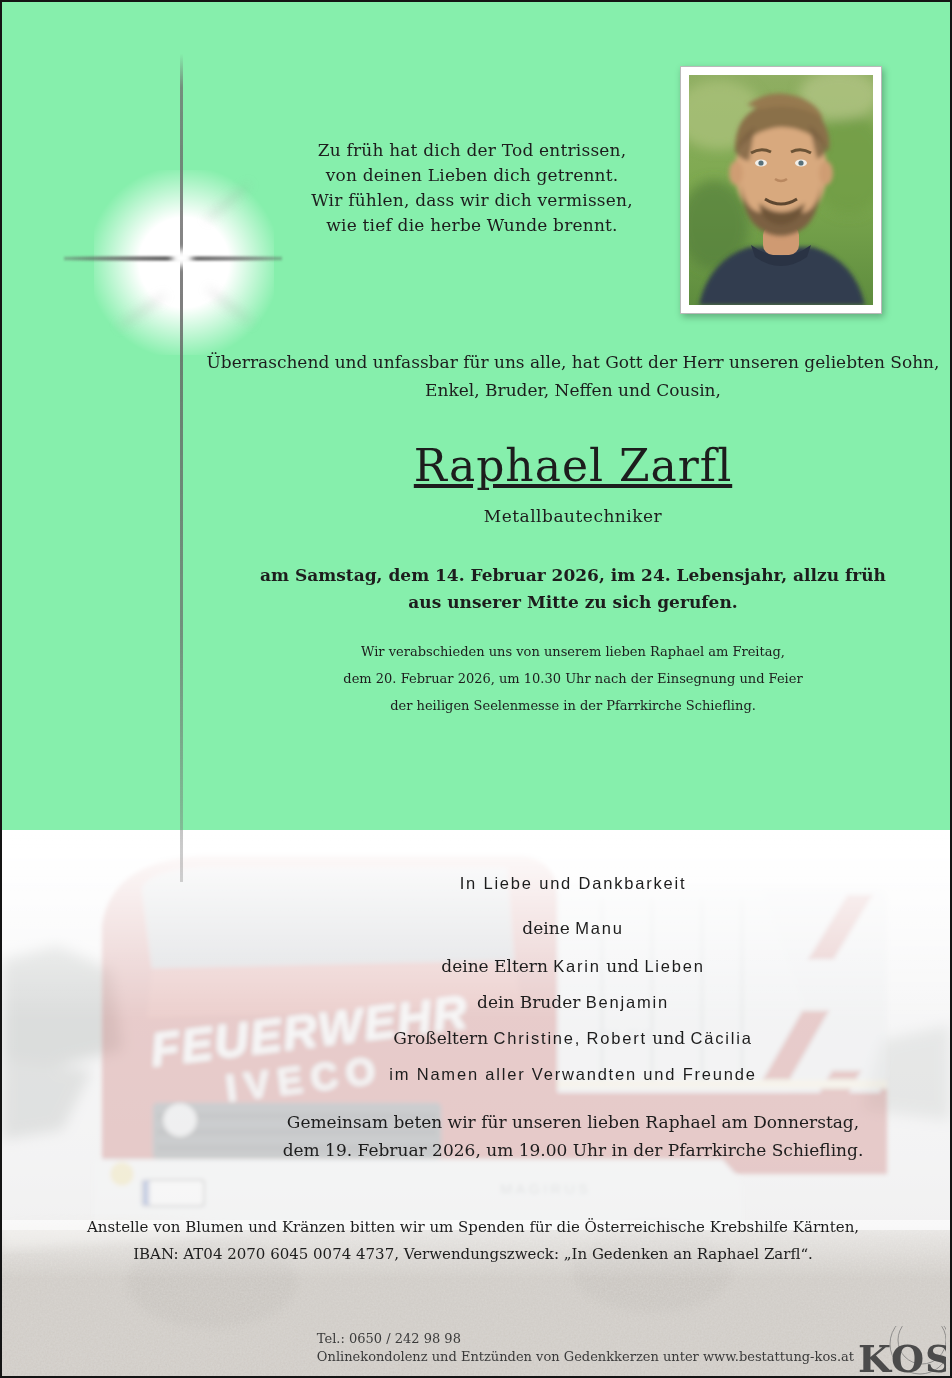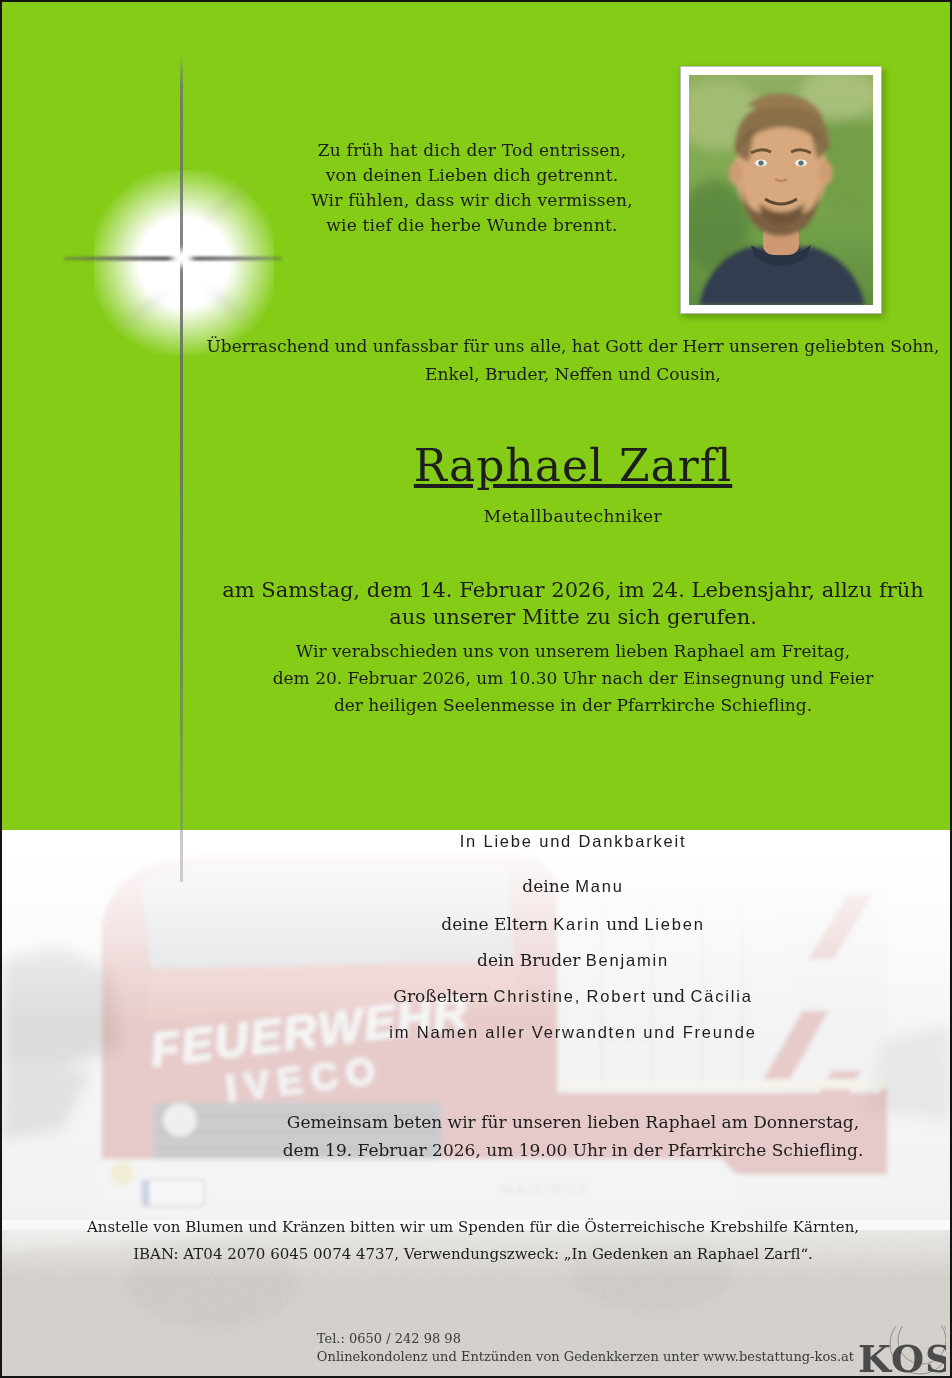--- a/index.html
+++ b/index.html
@@ -1,20 +1,20 @@
 <!DOCTYPE html>
 <html><head>
 <meta charset="utf-8">
 <style>
   html,body{margin:0;padding:0;background:#888;}
   .card{
     position:relative;
     width:948px;height:1374px;
     margin:0 auto;
-    background:#84cc16;
+    background:#86efac;
     border:2px solid #141414;
     overflow:hidden;
     font-family:"DejaVu Serif", serif;
     color:#1d1d1d;
   }
   .abs{position:absolute;}
   .centercol{left:191px;width:760px;text-align:center;}
   .pre{white-space:pre-line;}
 
   
@@ -48,28 +48,28 @@
     left:678px;top:64px;width:184px;height:230px;
     background:#fff;padding:8px;
     border:1px solid #b9b9b9;
     box-shadow:2px 3px 7px rgba(0,0,0,.28);
   }
   .photo-frame svg{display:block;}
 
   
   .poem{left:280px;top:136px;width:380px;text-align:center;
         font-size:17px;line-height:25px;letter-spacing:.2px;}
-  .announcement{top:330px;font-size:17px;line-height:28px;}
+  .announcement{top:346px;font-size:17px;line-height:28px;}
   .salutation{top:414px;font-size:17px;}
   .deceased-name{top:438px;font-size:44px;letter-spacing:1px;text-decoration:underline;}
   .profession{top:504px;font-size:17px;letter-spacing:.5px;}
-  .death-info{top:575px;font-size:21px;line-height:27px;}
-  .farewell-info{top:636px;font-size:17px;line-height:27px;}
+  .death-info{top:560px;font-size:17px;line-height:27px;font-weight:bold;}
+  .farewell-info{top:636px;font-size:13px;line-height:27px;}
   .place-date{top:742px;font-size:17px;}
-  .closing-line{font-size:17px;}
+  .closing-line{font-size:17px;margin-top:42px;}
   .fam{font-family:"Liberation Sans", sans-serif;letter-spacing:1.8px;font-size:16.5px;}
   .prayer-info{top:1106px;font-size:17px;line-height:28px;}
   .donation-info{left:6px;width:930px;text-align:center;top:1212px;
                  font-size:15px;line-height:27px;}
 
   
   .footer-contact{right:96px;top:1328px;
                   font-size:13px;line-height:18px;color:#3a3a3a;}
   .kos-logo{right:4px;top:1324px;}
 

